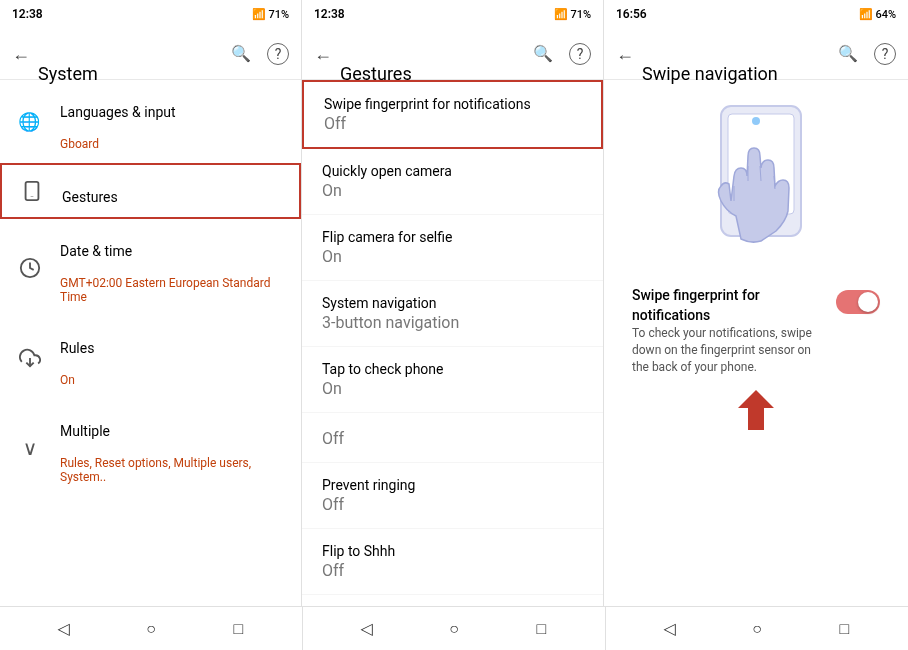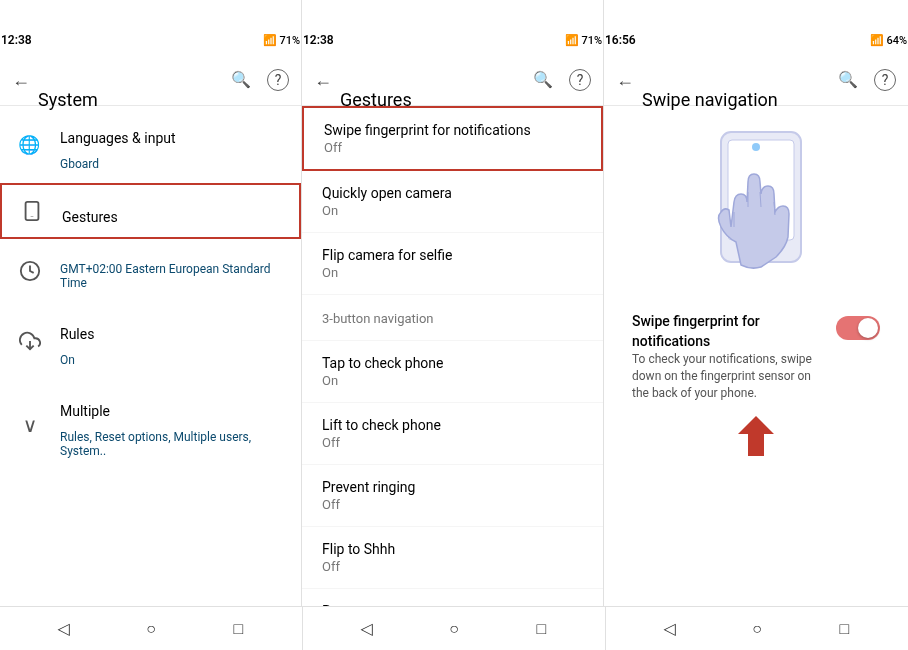--- a/index.html
+++ b/index.html
@@ -29,26 +29,25 @@
 
     .panel-1 { width: 302px; border-right: 1px solid #e0e0e0; }
     .panel-2 { width: 302px; border-right: 1px solid #e0e0e0; }
     .panel-3 { flex: 1; }
 
     
     .status-bar {
       display: flex;
       justify-content: space-between;
       align-items: center;
-      padding: 4px 1px;
+      padding: 4px 12px;
       background: #fff;
       height: 28px;
       font-size: 11px;
       font-weight: 500;
-      margin-top: 26px;
     }
 
     .status-left { font-weight: 600; font-size: 12px; }
 
     .status-icons {
       display: flex;
       align-items: center;
       gap: 2px;
     }
 
@@ -130,42 +129,42 @@
 
     .settings-item-title {
       font-size: 14px;
       color: #000;
       font-weight: 400;
       margin-top: 12px;
     }
 
     .settings-item-subtitle {
       font-size: 12px;
-      color: #0c4a6e;
-      margin-top: 11px;
+      color: #c2410c;
+      margin-top: 17px;
     }
 
     
     .gesture-item {
       padding: 14px 20px;
       cursor: pointer;
       border-bottom: 1px solid #f5f5f5;
     }
 
     .gesture-item.highlighted {
       border: 2px solid #c0392b;
     }
 
     .gesture-item-title {
       font-size: 14px;
       color: #000;
     }
 
     .gesture-item-subtitle {
-      font-size: 13px;
+      font-size: 16px;
       color: #777;
       margin-top: 2px;
     }
 
     
     .detail-content {
       padding: 16px;
       display: flex;
       flex-direction: column;
       align-items: center;
@@ -309,20 +308,21 @@
       </div>
 
       <div class="settings-item">
         <div class="settings-item-icon">
           <svg width="22" height="22" viewBox="0 0 24 24" fill="none" stroke="#555" stroke-width="2">
             <circle cx="12" cy="12" r="10"></circle>
             <polyline points="12,6 12,12 16,14"></polyline>
           </svg>
         </div>
         <div class="settings-item-text">
+          <div class="settings-item-title">Date &amp; time</div>
           <div class="settings-item-subtitle">GMT+02:00 Eastern European Standard Time</div>
         </div>
       </div>
 
       <div class="settings-item">
         <div class="settings-item-icon">
           <svg width="22" height="22" viewBox="0 0 24 24" fill="none" stroke="#555" stroke-width="2">
             <polyline points="8,17 12,21 16,17"></polyline>
             <path d="M12 12v9"></path>
             <path d="M20.88 18.09A5 5 0 0 0 18 9h-1.26A8 8 0 1 0 3 16.29"></path>
@@ -374,30 +374,30 @@
         <div class="gesture-item-title">Quickly open camera</div>
         <div class="gesture-item-subtitle">On</div>
       </div>
 
       <div class="gesture-item">
         <div class="gesture-item-title">Flip camera for selfie</div>
         <div class="gesture-item-subtitle">On</div>
       </div>
 
       <div class="gesture-item">
+        <div class="gesture-item-title">System navigation</div>
         <div class="gesture-item-subtitle">3-button navigation</div>
       </div>
 
       <div class="gesture-item">
         <div class="gesture-item-title">Tap to check phone</div>
         <div class="gesture-item-subtitle">On</div>
       </div>
 
       <div class="gesture-item">
-        <div class="gesture-item-title">Lift to check phone</div>
         <div class="gesture-item-subtitle">Off</div>
       </div>
 
       <div class="gesture-item">
         <div class="gesture-item-title">Prevent ringing</div>
         <div class="gesture-item-subtitle">Off</div>
       </div>
 
       <div class="gesture-item">
         <div class="gesture-item-title">Flip to Shhh</div>

